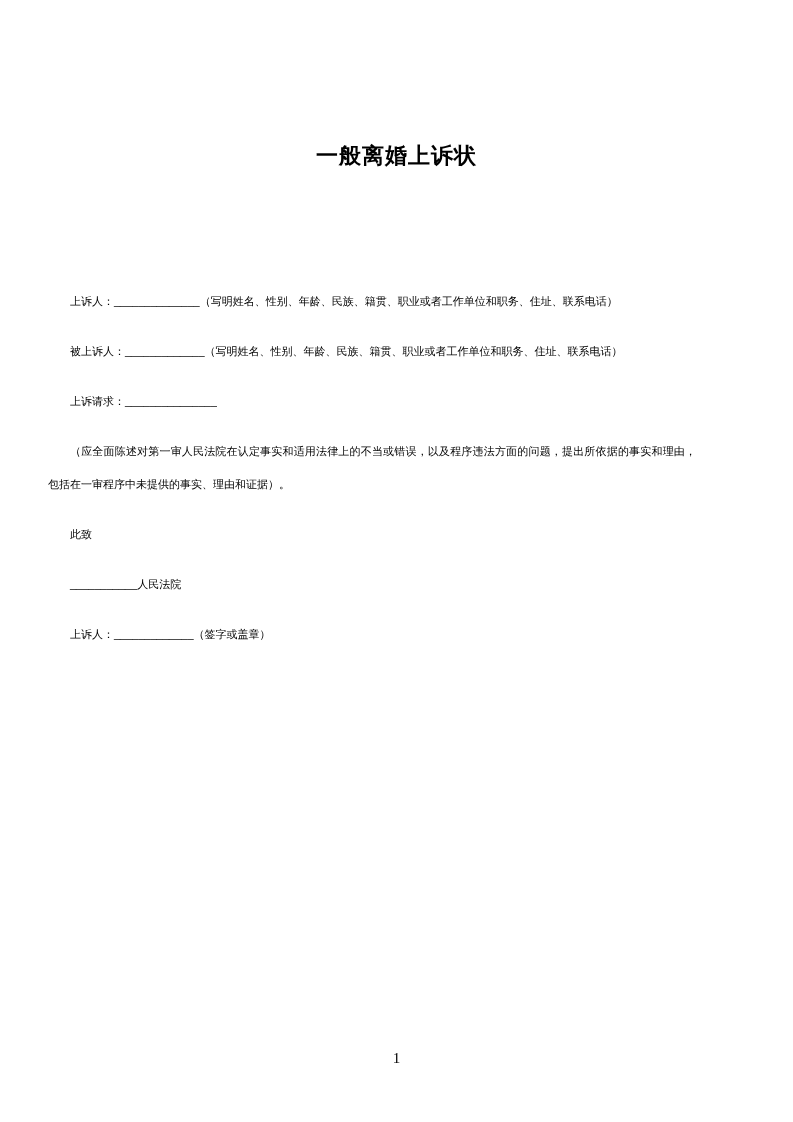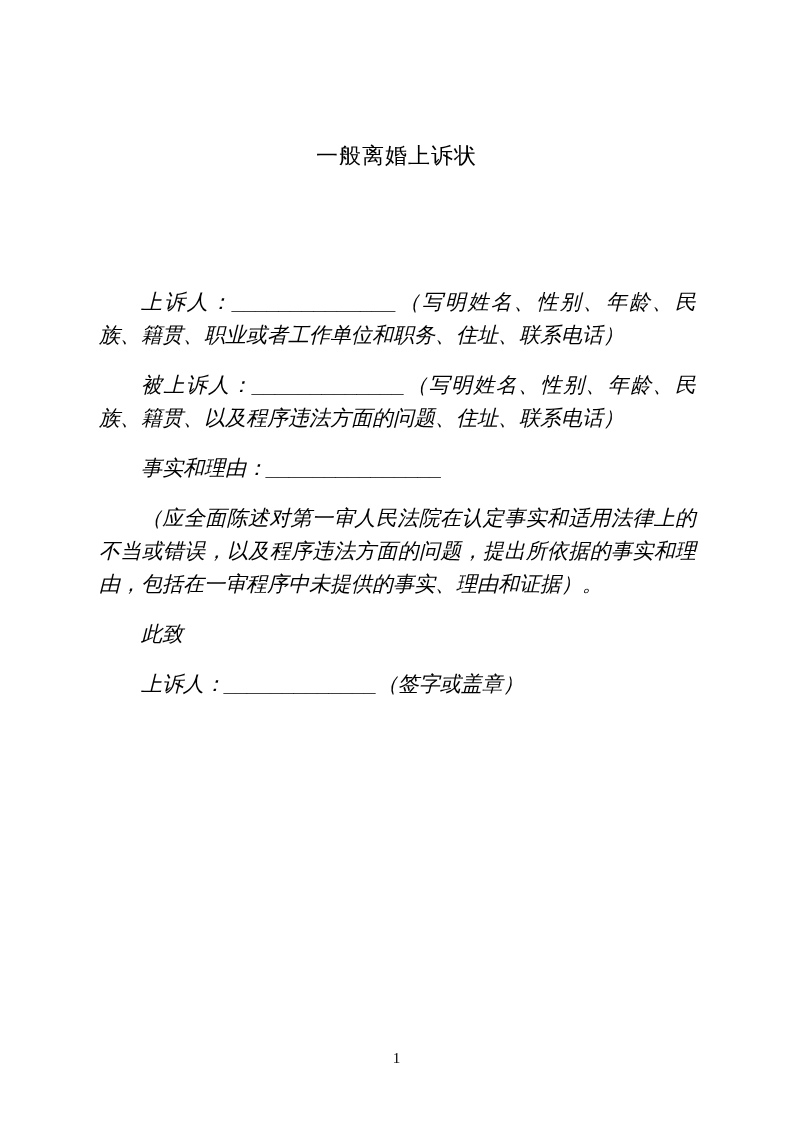--- a/index.html
+++ b/index.html
@@ -17,29 +17,28 @@
     font-family: "Liberation Sans", "DejaVu Sans", sans-serif;
     overflow: hidden;
     box-sizing: border-box;
   }
   .doc-title {
     margin: 0;
     padding-top: 141px;
     text-align: center;
     font-size: 22px;
     line-height: 30px;
-    font-weight: normal;
+    font-weight: bold;
     letter-spacing: 1px;
   }
   .content {
-    margin: 114px 97px 0 99px;
-    font-size: 21px;
+    margin: 114px 97px 0 48px;
+    font-size: 11px;
     line-height: 33px;
     text-align: justify;
-    font-style: italic;
   }
   .content p {
     margin: 0 0 17px 0;
     text-indent: 2em;
     word-break: break-all;
   }
   .page-footer {
     position: absolute;
     top: 1048px;
     left: 0;
@@ -54,30 +53,31 @@
 <body>
 
 <div class="page">
 
   <h1 class="doc-title">一般离婚上诉状</h1>
 
   <div class="content">
     <p>上诉人：______________（写明姓名、性别、年龄、民族、籍贯、职业或者工作单位和职务、住址、联系电话）</p>
 
 
-    <p>被上诉人：_____________（写明姓名、性别、年龄、民族、籍贯、以及程序违法方面的问题、住址、联系电话）</p>
+    <p>被上诉人：_____________（写明姓名、性别、年龄、民族、籍贯、职业或者工作单位和职务、住址、联系电话）</p>
 
 
-    <p>事实和理由：_______________</p>
+    <p>上诉请求：_______________</p>
 
 
 
     <p>（应全面陈述对第一审人民法院在认定事实和适用法律上的不当或错误，以及程序违法方面的问题，提出所依据的事实和理由，包括在一审程序中未提供的事实、理由和证据）。</p>
 
     <p>此致</p>
 
+    <p>___________人民法院</p>
 
     <p>上诉人：_____________（签字或盖章）</p>
   </div>
 
   <div class="page-footer">1</div>
 
 </div>
 
 </body></html>

